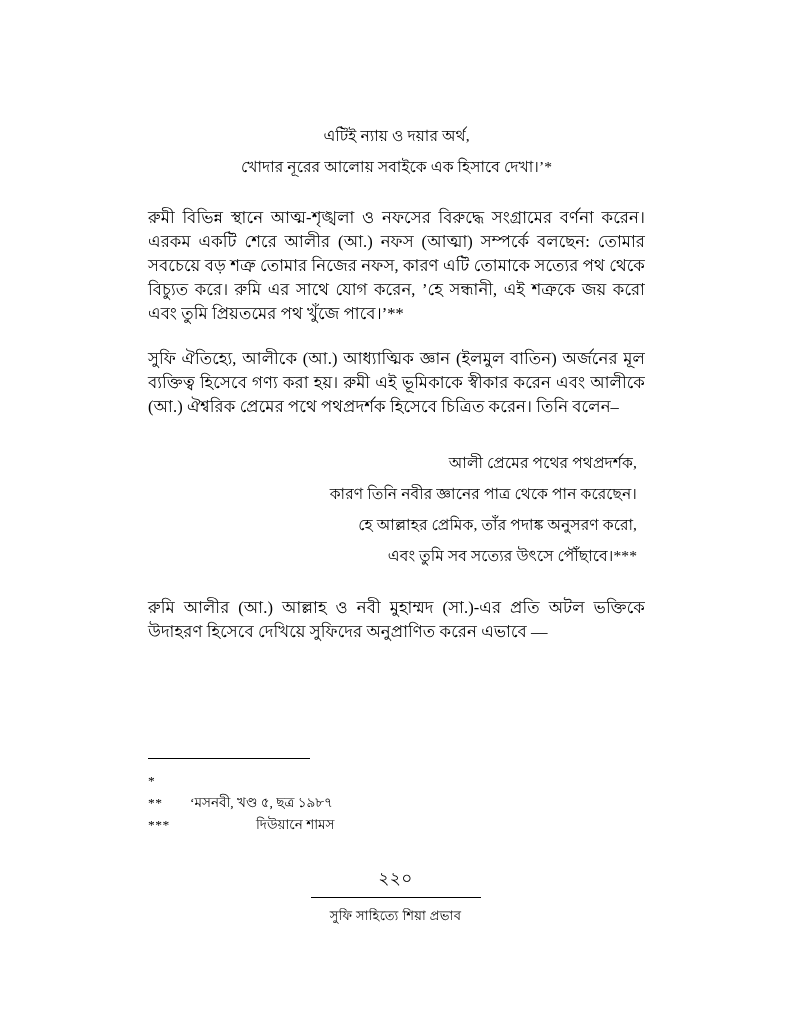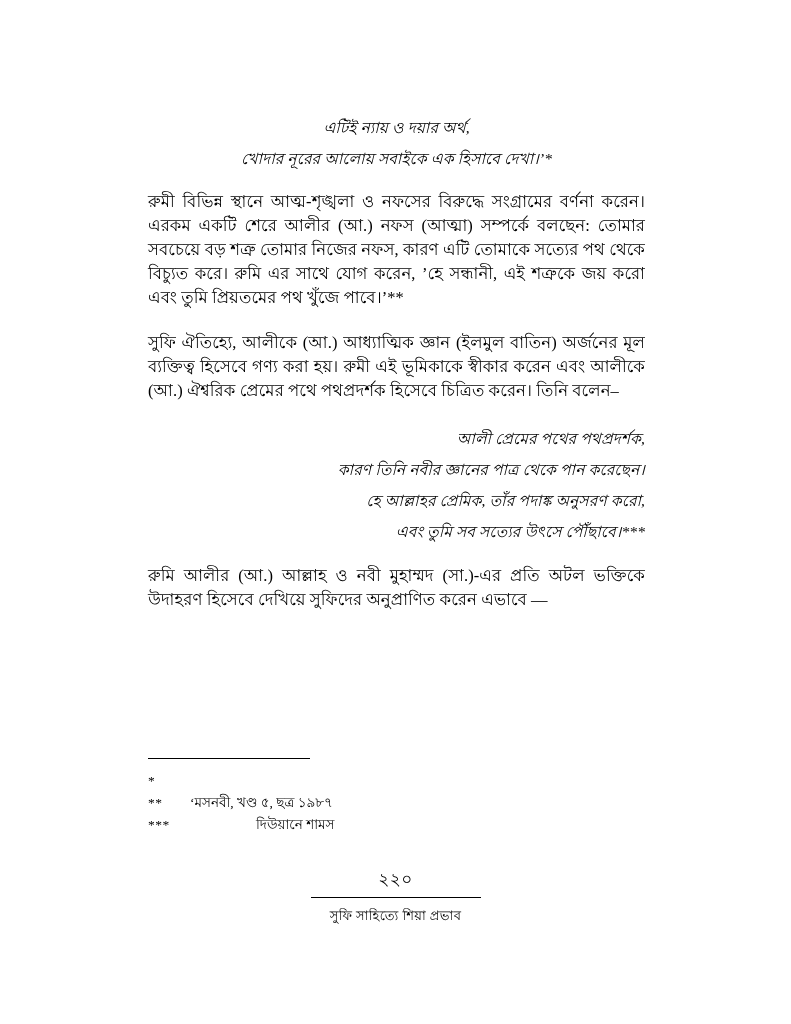--- a/index.html
+++ b/index.html
@@ -21,22 +21,21 @@
   }
   .content {
     position: absolute;
     left: 148px;
     top: 0;
     width: 497px;
   }
 
   
   .verse-block {
-    margin: 0;
-    font-style: italic;
+    margin: 8px;
   }
   .verse-line {
     font-size: 15.5px;
     line-height: 31px;
     white-space: nowrap;
     letter-spacing: 0.1px;
   }
   .verse-top .verse-line-1 { text-align: center; }
   .verse-top .verse-line-2 { text-align: center; }
 
@@ -102,20 +101,21 @@
     position: absolute;
     left: 0;
     top: 868px;
     width: 791px;
     text-align: center;
   }
   .page-number {
     font-size: 17px;
     line-height: 24px;
     letter-spacing: 0.5px;
+    font-family: Liberation Mono, monospace;
   }
   .footer-rule {
     width: 170px;
     height: 0;
     border-top: 1.3px solid #000;
     margin: 5px auto 8px auto;
   }
   .footer-title {
     font-size: 13px;
     line-height: 20px;

